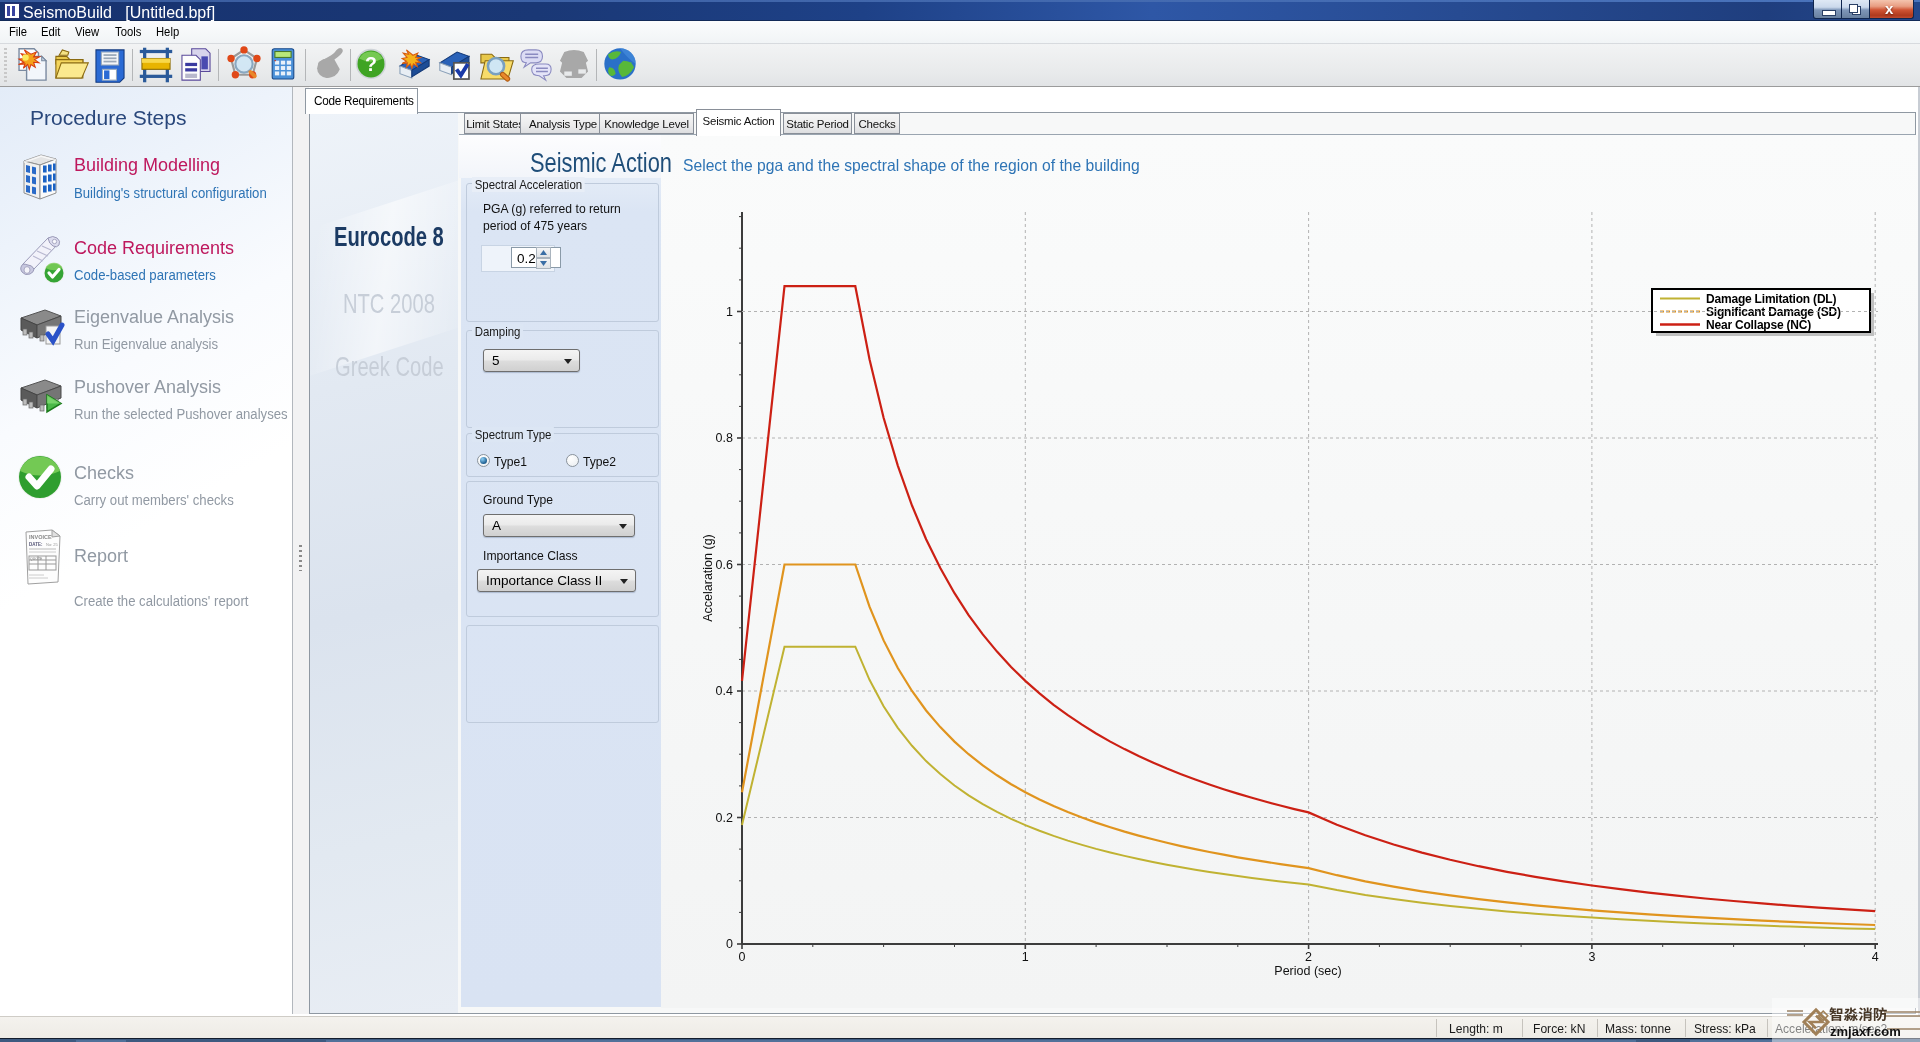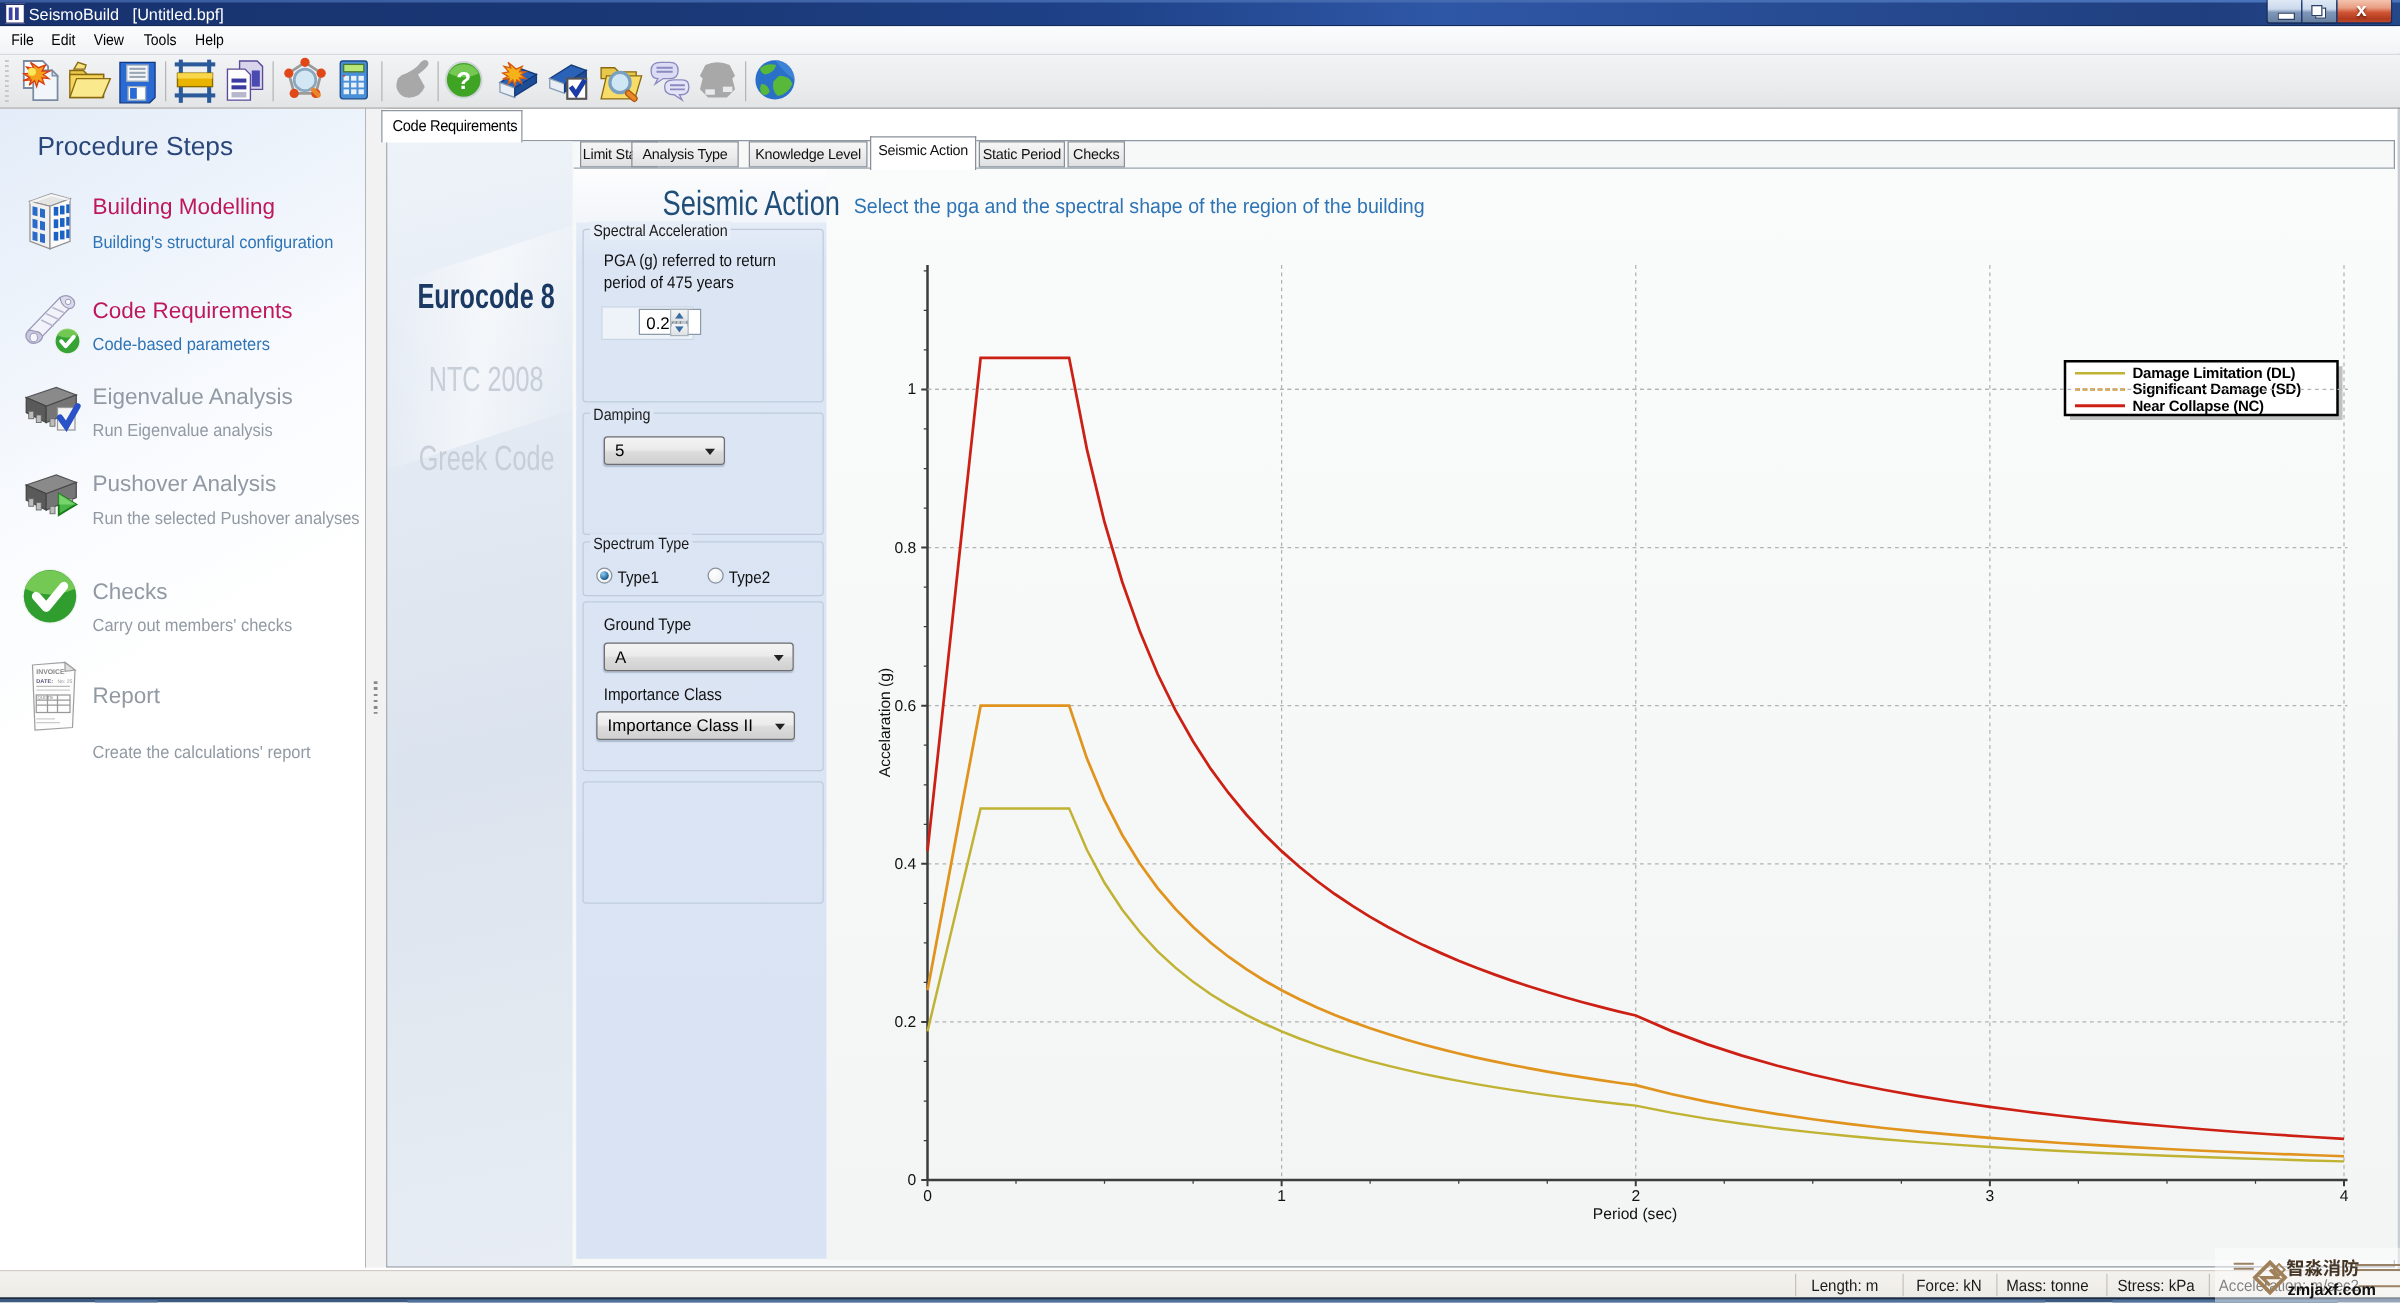--- a/index.html
+++ b/index.html
@@ -6,21 +6,21 @@
 body{width:1920px;height:1042px;overflow:hidden;font-family:"Liberation Sans",sans-serif;position:relative;background:#fff;}
 .abs{position:absolute;}
 
 #titlebar{left:0;top:0;width:1920px;height:21px;
  background:linear-gradient(90deg,#17326f 0%,#1a3876 28%,#1e4187 45%,#2e57a6 60%,#274b92 76%,#1f3e7e 92%,#24488c 100%);}
 #titlebar::before{content:"";position:absolute;left:0;top:0;width:100%;height:2px;background:linear-gradient(90deg,#3a5c9e,#4a74bc);}
 #titlebar::after{content:"";position:absolute;left:0;bottom:0;width:100%;height:1px;background:#122a58;}
 #appicon{left:4px;top:3px;width:14px;height:14px;background:#fff;border:1px solid #26306e;}
 #appicon div{position:absolute;left:2px;top:2px;width:3px;height:10px;background:#3a44a0;}
 #appicon div+div{left:7px;}
-#apptitle{left:23px;top:4px;color:#fff;font-size:13px;}
+#apptitle{left:23px;top:4px;color:#fff;font-size:16px;}
 
 #winbtns{right:6px;top:0;height:19px;display:flex;}
 .wbtn{height:19px;border:1px solid #10264e;border-top:none;box-sizing:border-box;position:relative;}
 .wbtn.min{width:29px;border-radius:0 0 0 3px;background:linear-gradient(180deg,#dfe9f5 0%,#cbd9ec 40%,#7f97b9 55%,#68809f 85%,#829bb8 100%);background:linear-gradient(180deg,#dfe9f5 0%,#cbd9ec 40%,#7f97b9 55%,#68809f 100%);}
 .wbtn.res{width:27px;background:linear-gradient(180deg,#dfe9f5 0%,#cbd9ec 40%,#7f97b9 55%,#68809f 100%);border-left:none;border-right:none;}
 .wbtn.cls{width:45px;border-radius:0 0 3px 0;background:linear-gradient(180deg,#f4c4ae 0%,#e89d82 35%,#d05535 55%,#b03a1e 85%,#bf4a30 100%);}
 .wbtn .mingl{position:absolute;left:8px;top:10px;width:12px;height:4px;background:#fff;border:1px solid #2a4066;}
 .wbtn .clsgl{position:absolute;left:15px;top:0px;color:#fff;font-size:15px;font-weight:bold;text-shadow:0 1px 2px #6a2010;}
 #rightedge{left:1918px;top:21px;width:2px;height:1017px;background:#c8cdd4;}
 
@@ -406,21 +406,21 @@
     <div class="ec8">Eurocode 8</div>
     <div class="ntc">NTC 2008</div>
     <div class="gc">Greek Code</div>
   </div>
 <div class="abs" id="hdr"></div>
 
 <div class="abs" style="left:459px;top:134px;width:1456px;height:1px;background:#9aa5b0;z-index:3"></div>
 <div class="itab" style="left:464px;width:62px">
     <span>Limit States</span>
   </div>
-<div class="itab" style="left:505px;width:86px">
+<div class="itab" style="left:520px;width:86px">
     <span>Analysis Type</span>
   </div>
 <div class="itab" style="left:599px;width:95px">
     <span>Knowledge Level</span>
   </div>
 <div class="itab active" style="left:696px;width:85px">
     <span>Seismic Action</span>
   </div>
 <div class="itab" style="left:783px;width:69px">
     <span>Static Period</span>

